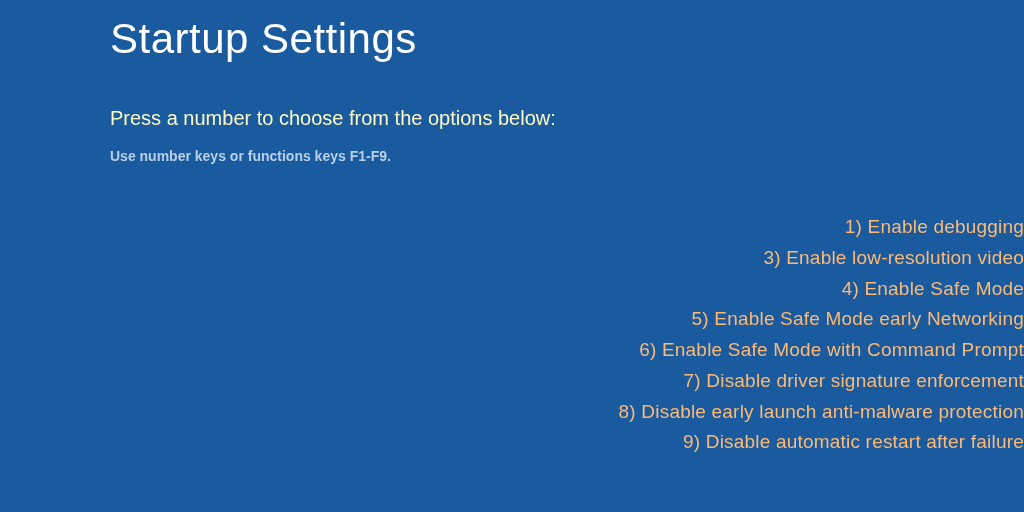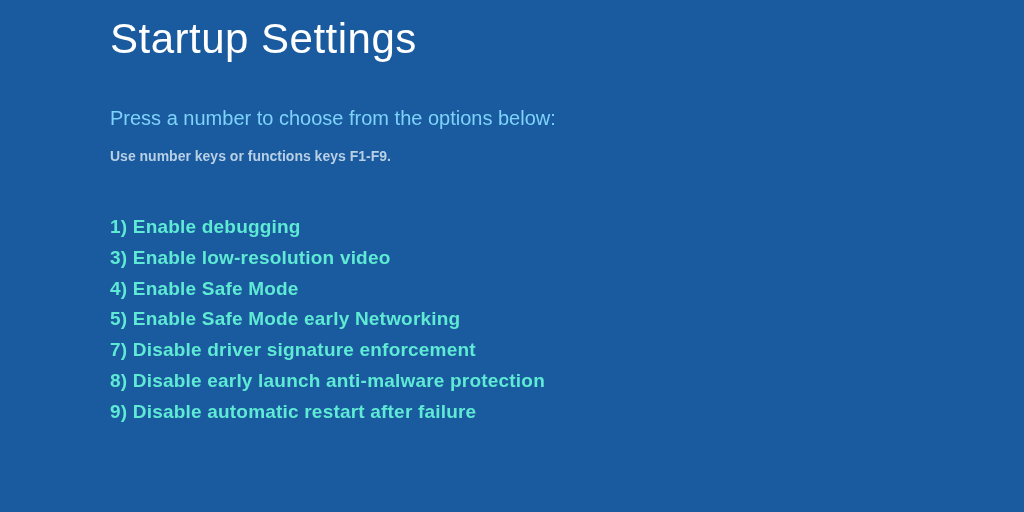--- a/index.html
+++ b/index.html
@@ -21,48 +21,50 @@
     }
     .title {
       font-size: 42px;
       font-weight: 300;
       letter-spacing: 0.5px;
       margin-bottom: 44px;
     }
     .instruction {
       font-size: 20px;
       font-weight: 300;
-      color: #7dd3fc;
+      color: #fef9c3;
       margin-bottom: 18px;
     }
     .hint {
       font-size: 14px;
       font-weight: 700;
       color: #b8d0e6;
       margin-bottom: 48px;
     }
     .options {
       list-style: none;
     }
     .options li {
       font-size: 19px;
-      font-weight: 700;
-      color: #5eead4;
+      font-weight: 400;
+      color: #fdba74;
       line-height: 1.62;
       letter-spacing: 0.2px;
+      text-align: right;
     }
   </style>
 </head>
 <body>
 
 <h1 class="title">Startup Settings</h1>
 <p class="instruction">Press a number to choose from the options below:</p>
 <p class="hint">Use number keys or functions keys F1-F9.</p>
 
 <ul class="options">
   <li><span>1</span>) <span>Enable debugging</span></li>
   <li><span>3</span>) <span>Enable low-resolution video</span></li>
   <li><span>4</span>) <span>Enable Safe Mode</span></li>
   <li><span>5</span>) <span>Enable Safe Mode early Networking</span></li>
+  <li><span>6</span>) <span>Enable Safe Mode with Command Prompt</span></li>
   <li><span>7</span>) <span>Disable driver signature enforcement</span></li>
   <li><span>8</span>) <span>Disable early launch anti-malware protection</span></li>
   <li><span>9</span>) <span>Disable automatic restart after failure</span></li>
 </ul>
 
 </body></html>

